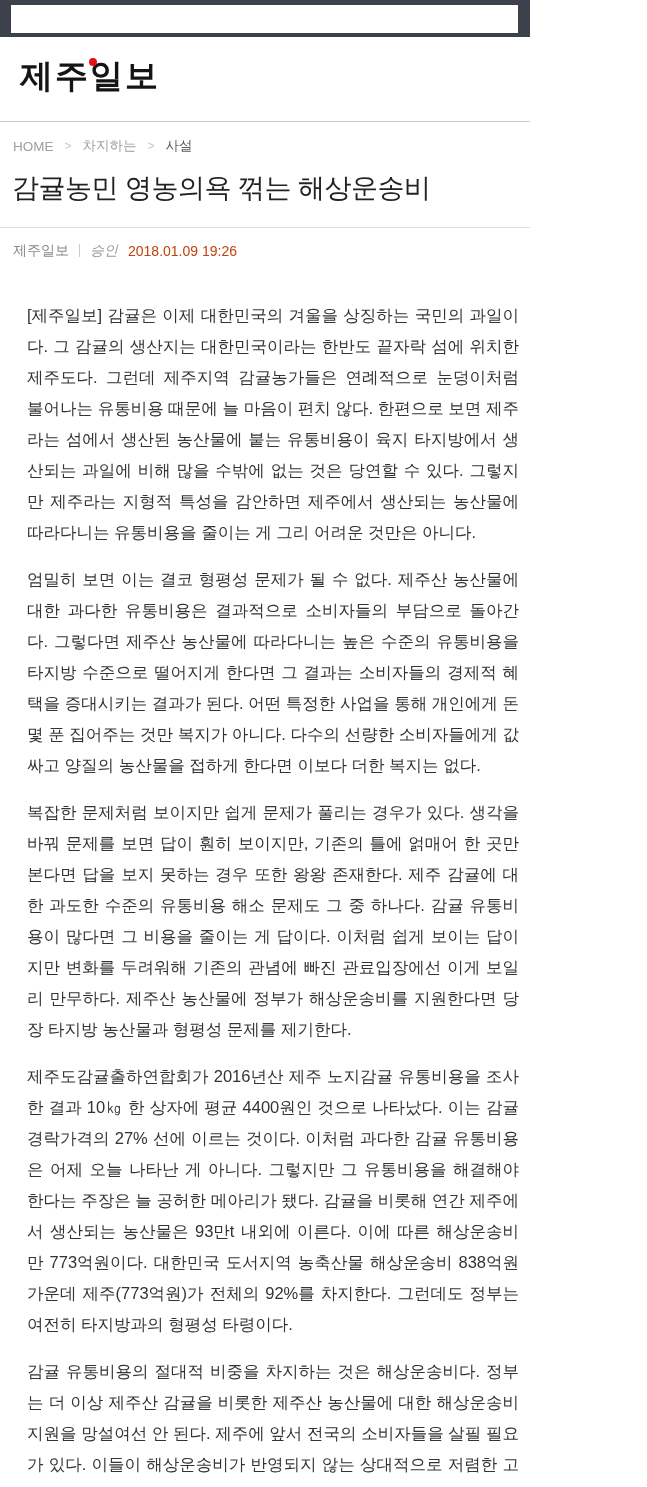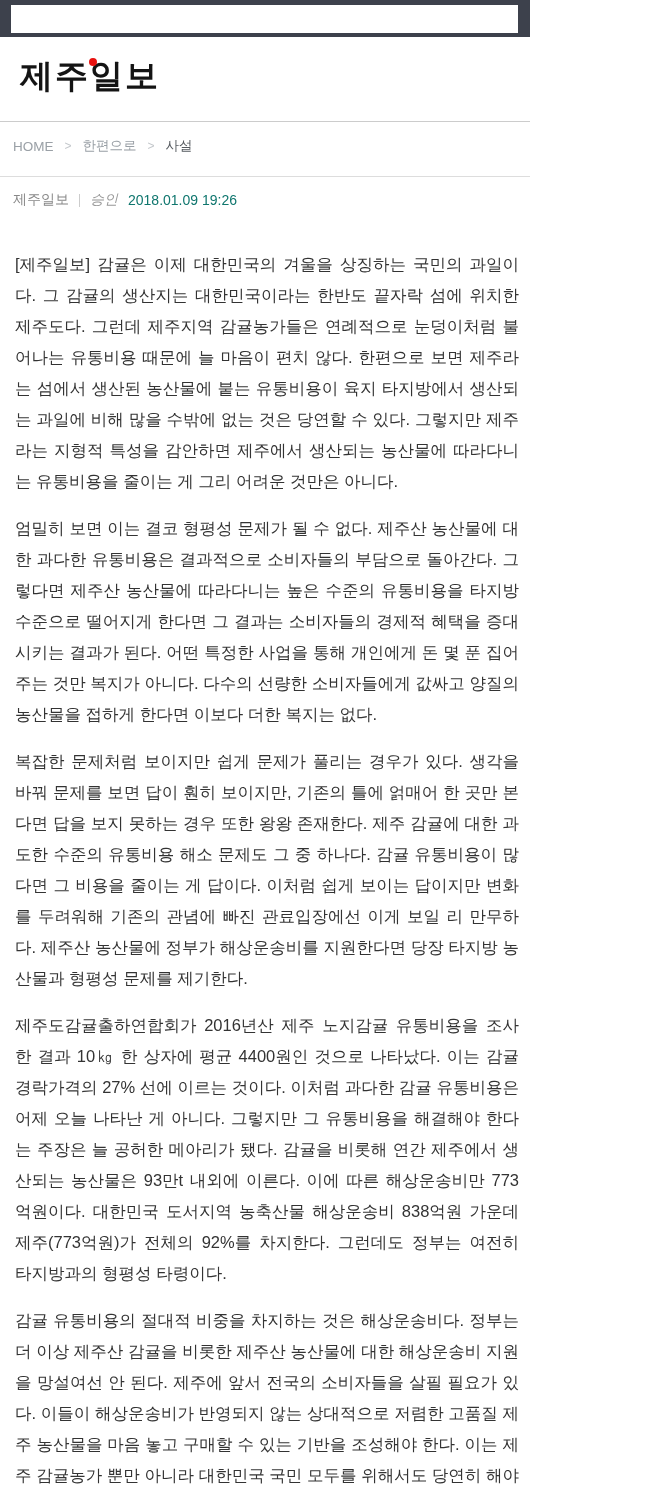--- a/index.html
+++ b/index.html
@@ -28,25 +28,25 @@
   .breadcrumb .crumb { cursor:pointer; }
   .breadcrumb .sep { color:#c3c7cb; font-size:12px; }
   .breadcrumb .current { color:#555a5f; }
 
   
   .title { margin:17px 12px 0 12px; font-size:27px; font-weight:500; color:#222222; line-height:1.25; letter-spacing:-0.5px; }
   .rule2 { border:none; border-top:1px solid #dddddd; margin:21px 0 0 0; }
   .byline { padding:14px 12px 0 13px; font-size:14px; color:#888888; display:flex; align-items:center; gap:10px; }
   .byline .vbar { width:1px; height:13px; background:#cccccc; }
   .byline .approved { font-style:italic; color:#999999;text-align:right; }
-  .byline .datetime { color:#0f766e;text-align:center; }
+  .byline .datetime { color:#c2410c;text-align:center; }
 
   
   .article { padding:40px 11px 0 11px; font-size:16.5px; line-height:31px; color:#333333; text-align:justify; }
-  .article p { margin:0 0 16px 4px; }
+  .article p { margin:0 0 16px 16px; }
   .author-line { padding:12px 11px 0 11px; font-size:16.5px; color:#333333; display:flex; gap:17px; align-items:baseline; }
   .author-line .email { color:#333333; text-decoration:none; cursor:pointer;margin-left:28px; }
   .copyright { padding:29px 28px 0 11px; font-size:21px; color:#333333; }
 </style>
 </head>
 <body>
 
 <div class="page">
 
   <div class="topbar">
@@ -58,25 +58,26 @@
       <span>제주일보</span>
       <span class="logo-ring"></span>
     </div>
   </div>
 
   <hr class="rule1">
 
   <div class="breadcrumb">
     <span class="crumb">HOME</span>
     <span class="sep">&gt;</span>
-    <span class="crumb">한편으로</span>
+    <span class="crumb">차지하는</span>
     <span class="sep">&gt;</span>
     <span class="crumb current">사설</span>
   </div>
 
+  <h1 class="title">감귤농민 영농의욕 꺾는 해상운송비</h1>
 
   <hr class="rule2">
 
   <div class="byline">
     <span>제주일보</span>
     <span class="vbar"></span>
     <span class="approved">승인</span>
     <span class="datetime">2018.01.09 19:26</span>
   </div>
 

